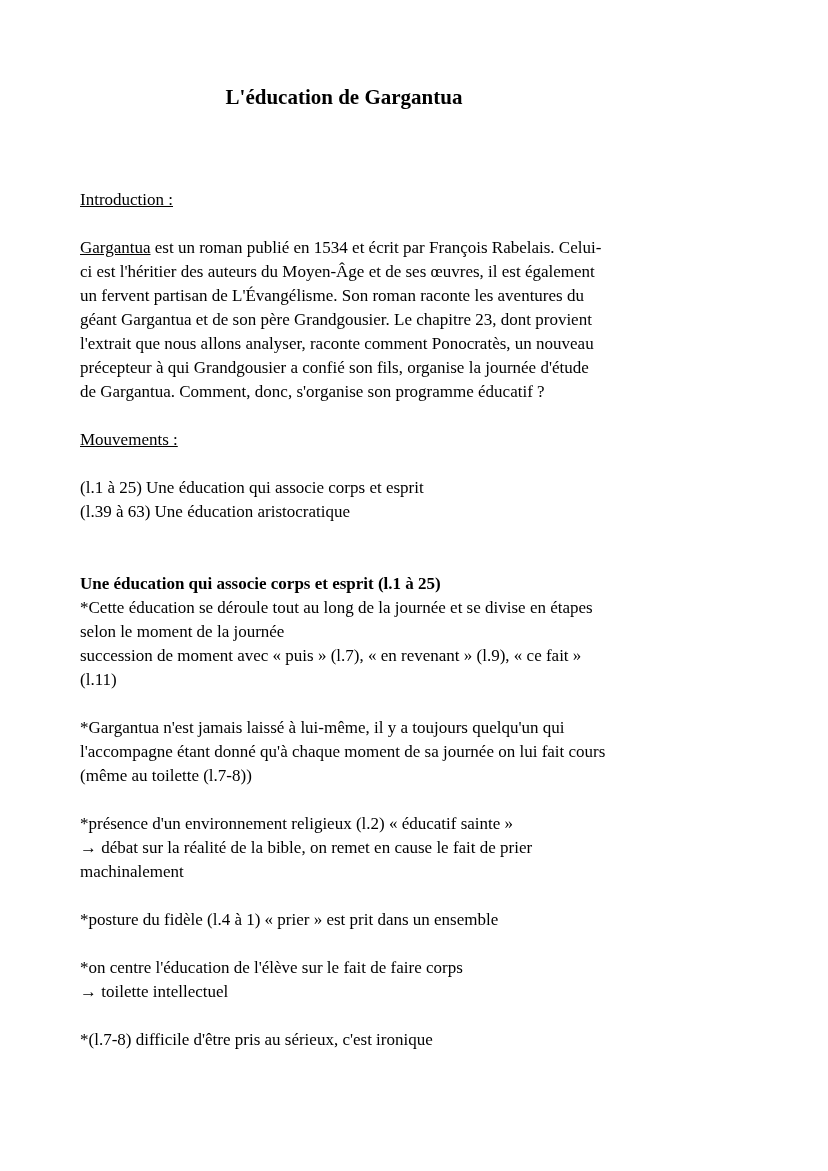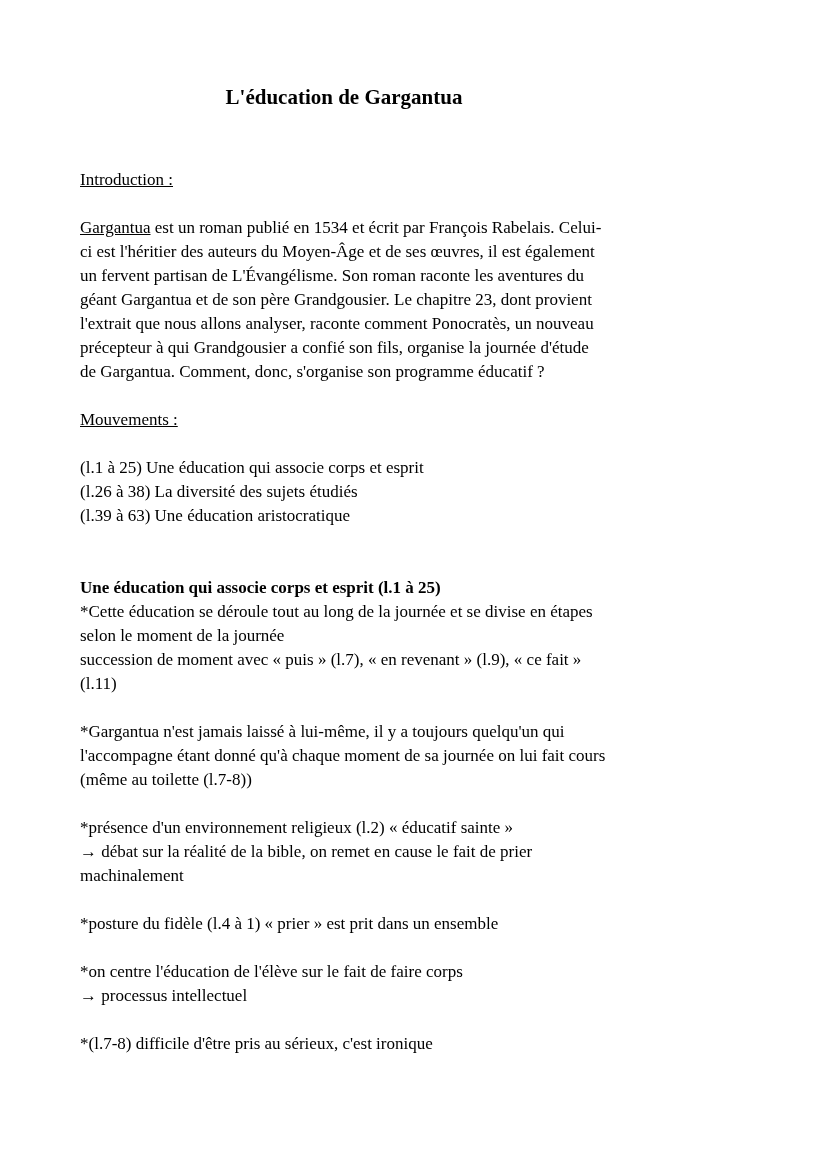--- a/index.html
+++ b/index.html
@@ -19,41 +19,40 @@
     padding: 84px 82px 40px 80px;
   }
   .doc-title {
     font-size: 21px;
     line-height: 26px;
     font-weight: bold;
     text-align: center;
   }
   .u { text-decoration: underline; }
   .block { margin-top: 24px; }
-  .gap-after-title { margin-top: 58px; }
+  .gap-after-title { margin-top: 78px; }
   .section-gap { margin-top: 48px; }
   .bold { font-weight: bold; }
   .line { margin: 0; }
 </style>
 </head>
 <body>
 
 <div class="page">
 
   <h1 class="doc-title">L'éducation de Gargantua</h1>
 
   <div class="block gap-after-title"><span class="u">Introduction :</span></div>
 
   <p class="block"><span class="u">Gargantua</span><span> est un roman publié en 1534 et écrit par François Rabelais. Celui-ci est l'héritier des auteurs du Moyen-Âge et de ses œuvres, il est également un fervent partisan de L'Évangélisme. Son roman raconte les aventures du géant Gargantua et de son père Grandgousier. Le chapitre 23, dont provient l'extrait que nous allons analyser, raconte comment Ponocratès, un nouveau précepteur à qui Grandgousier a confié son fils, organise la journée d'étude de Gargantua. Comment, donc, s'organise son programme éducatif ?</span></p>
 
   <div class="block"><span class="u">Mouvements :</span></div>
 
   <div class="block">
     <div class="line">(l.1 à 25) Une éducation qui associe corps et esprit</div>
-    <div class="line">(l.26 à 38) La diversité des sujets étudiés</div>
     <div class="line">(l.39 à 63) Une éducation aristocratique</div>
   </div>
 
   <div class="block section-gap">
     <div class="line bold">Une éducation qui associe corps et esprit (l.1 à 25)</div>
 
     <div>
       <div class="line">*Cette éducation se déroule tout au long de la journée et se divise en étapes selon le moment de la journée</div>
       <div class="line">succession de moment avec « puis » (l.7), « en revenant » (l.9), « ce fait » (l.11)</div>
     </div>
@@ -66,21 +65,21 @@
       <div class="line">*présence d'un environnement religieux (l.2) « éducatif sainte »</div>
       <div class="line">→ débat sur la réalité de la bible, on remet en cause le fait de prier machinalement</div>
     </div>
 
     <div class="block">
       <div class="line">*posture du fidèle (l.4 à 1) « prier » est prit dans un ensemble</div>
     </div>
 
     <div class="block">
       <div class="line">*on centre l'éducation de l'élève sur le fait de faire corps</div>
-      <div class="line">→ processus intellectuel</div>
+      <div class="line">→ toilette intellectuel</div>
     </div>
 
     <div class="block">
       <div class="line">*(l.7-8) difficile d'être pris au sérieux, c'est ironique</div>
     </div>
 
   </div>
 
 </div>
 

